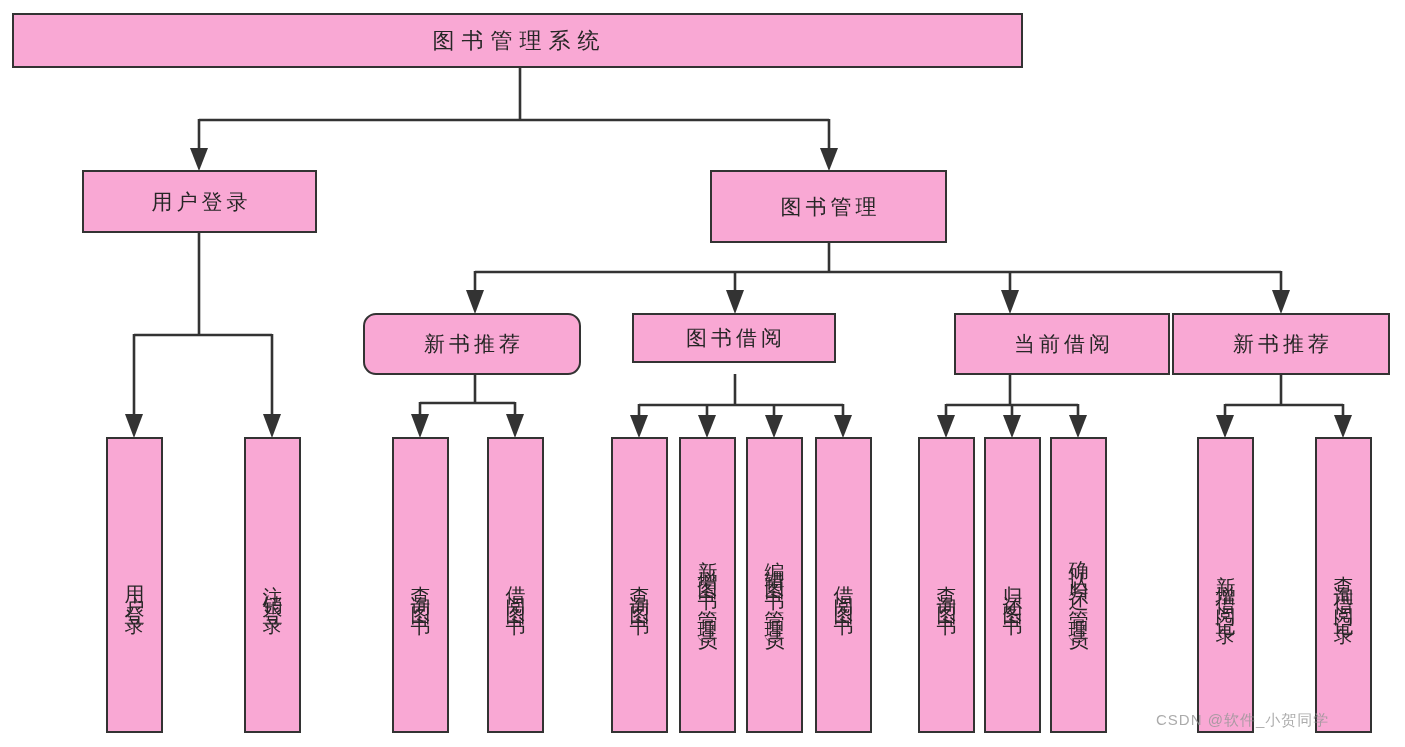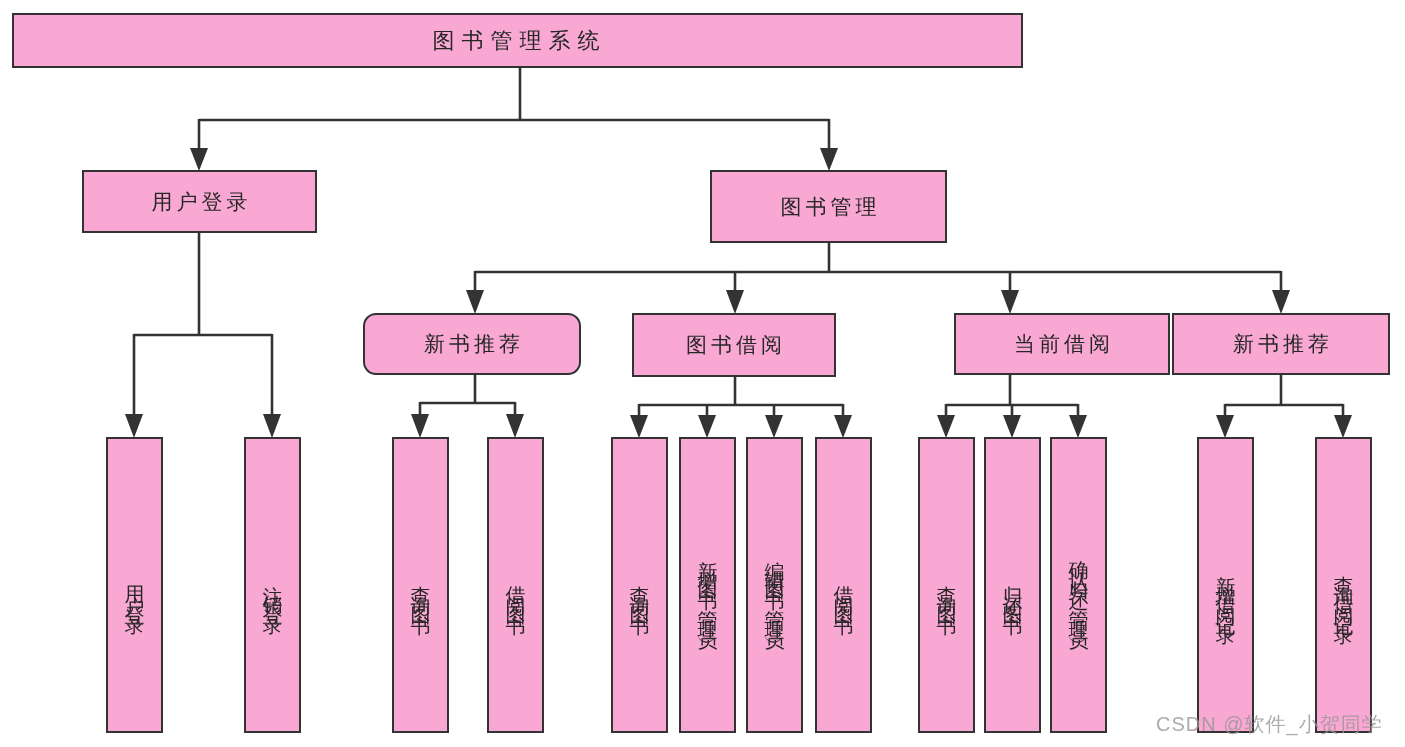--- a/index.html
+++ b/index.html
@@ -61,21 +61,21 @@
     font-size: 20px;
     letter-spacing: 10px;
     line-height: 57px;
     margin-bottom: -10px; 
     white-space: nowrap;
   }
   .watermark {
     position: absolute;
     left: 1156px;
     top: 711px;
-    font-size: 20px;
+    font-size: 15px;
     letter-spacing: 1px;
     color: rgba(150, 150, 150, 0.8);
     white-space: nowrap;
     pointer-events: none;
   }
 </style>
 </head>
 <body>
 
 <div class="canvas">
@@ -149,21 +149,21 @@
   <div class="box hbox" style="left:82px; top:170px; width:235px; height:63px;">
     <span class="lbl">用户登录</span>
   </div>
   <div class="box hbox" style="left:710px; top:170px; width:237px; height:73px;">
     <span class="lbl">图书管理</span>
   </div>
 
   <div class="box hbox" style="left:363px; top:313px; width:218px; height:62px;border-radius:13px;">
     <span class="lbl">新书推荐</span>
   </div>
-  <div class="box hbox" style="left:632px; top:313px; width:204px; height:64px;justify-content:center;">
+  <div class="box hbox" style="left:632px; top:313px; width:204px; height:50px;justify-content:center;">
     <span class="lbl">图书借阅</span>
   </div>
   <div class="box hbox" style="left:954px; top:313px; width:216px; height:62px;">
     <span class="lbl">当前借阅</span>
   </div>
   <div class="box hbox" style="left:1172px; top:313px; width:218px; height:62px;">
     <span class="lbl">新书推荐</span>
   </div>
 
   <div class="box vbox" style="left:106px;">

